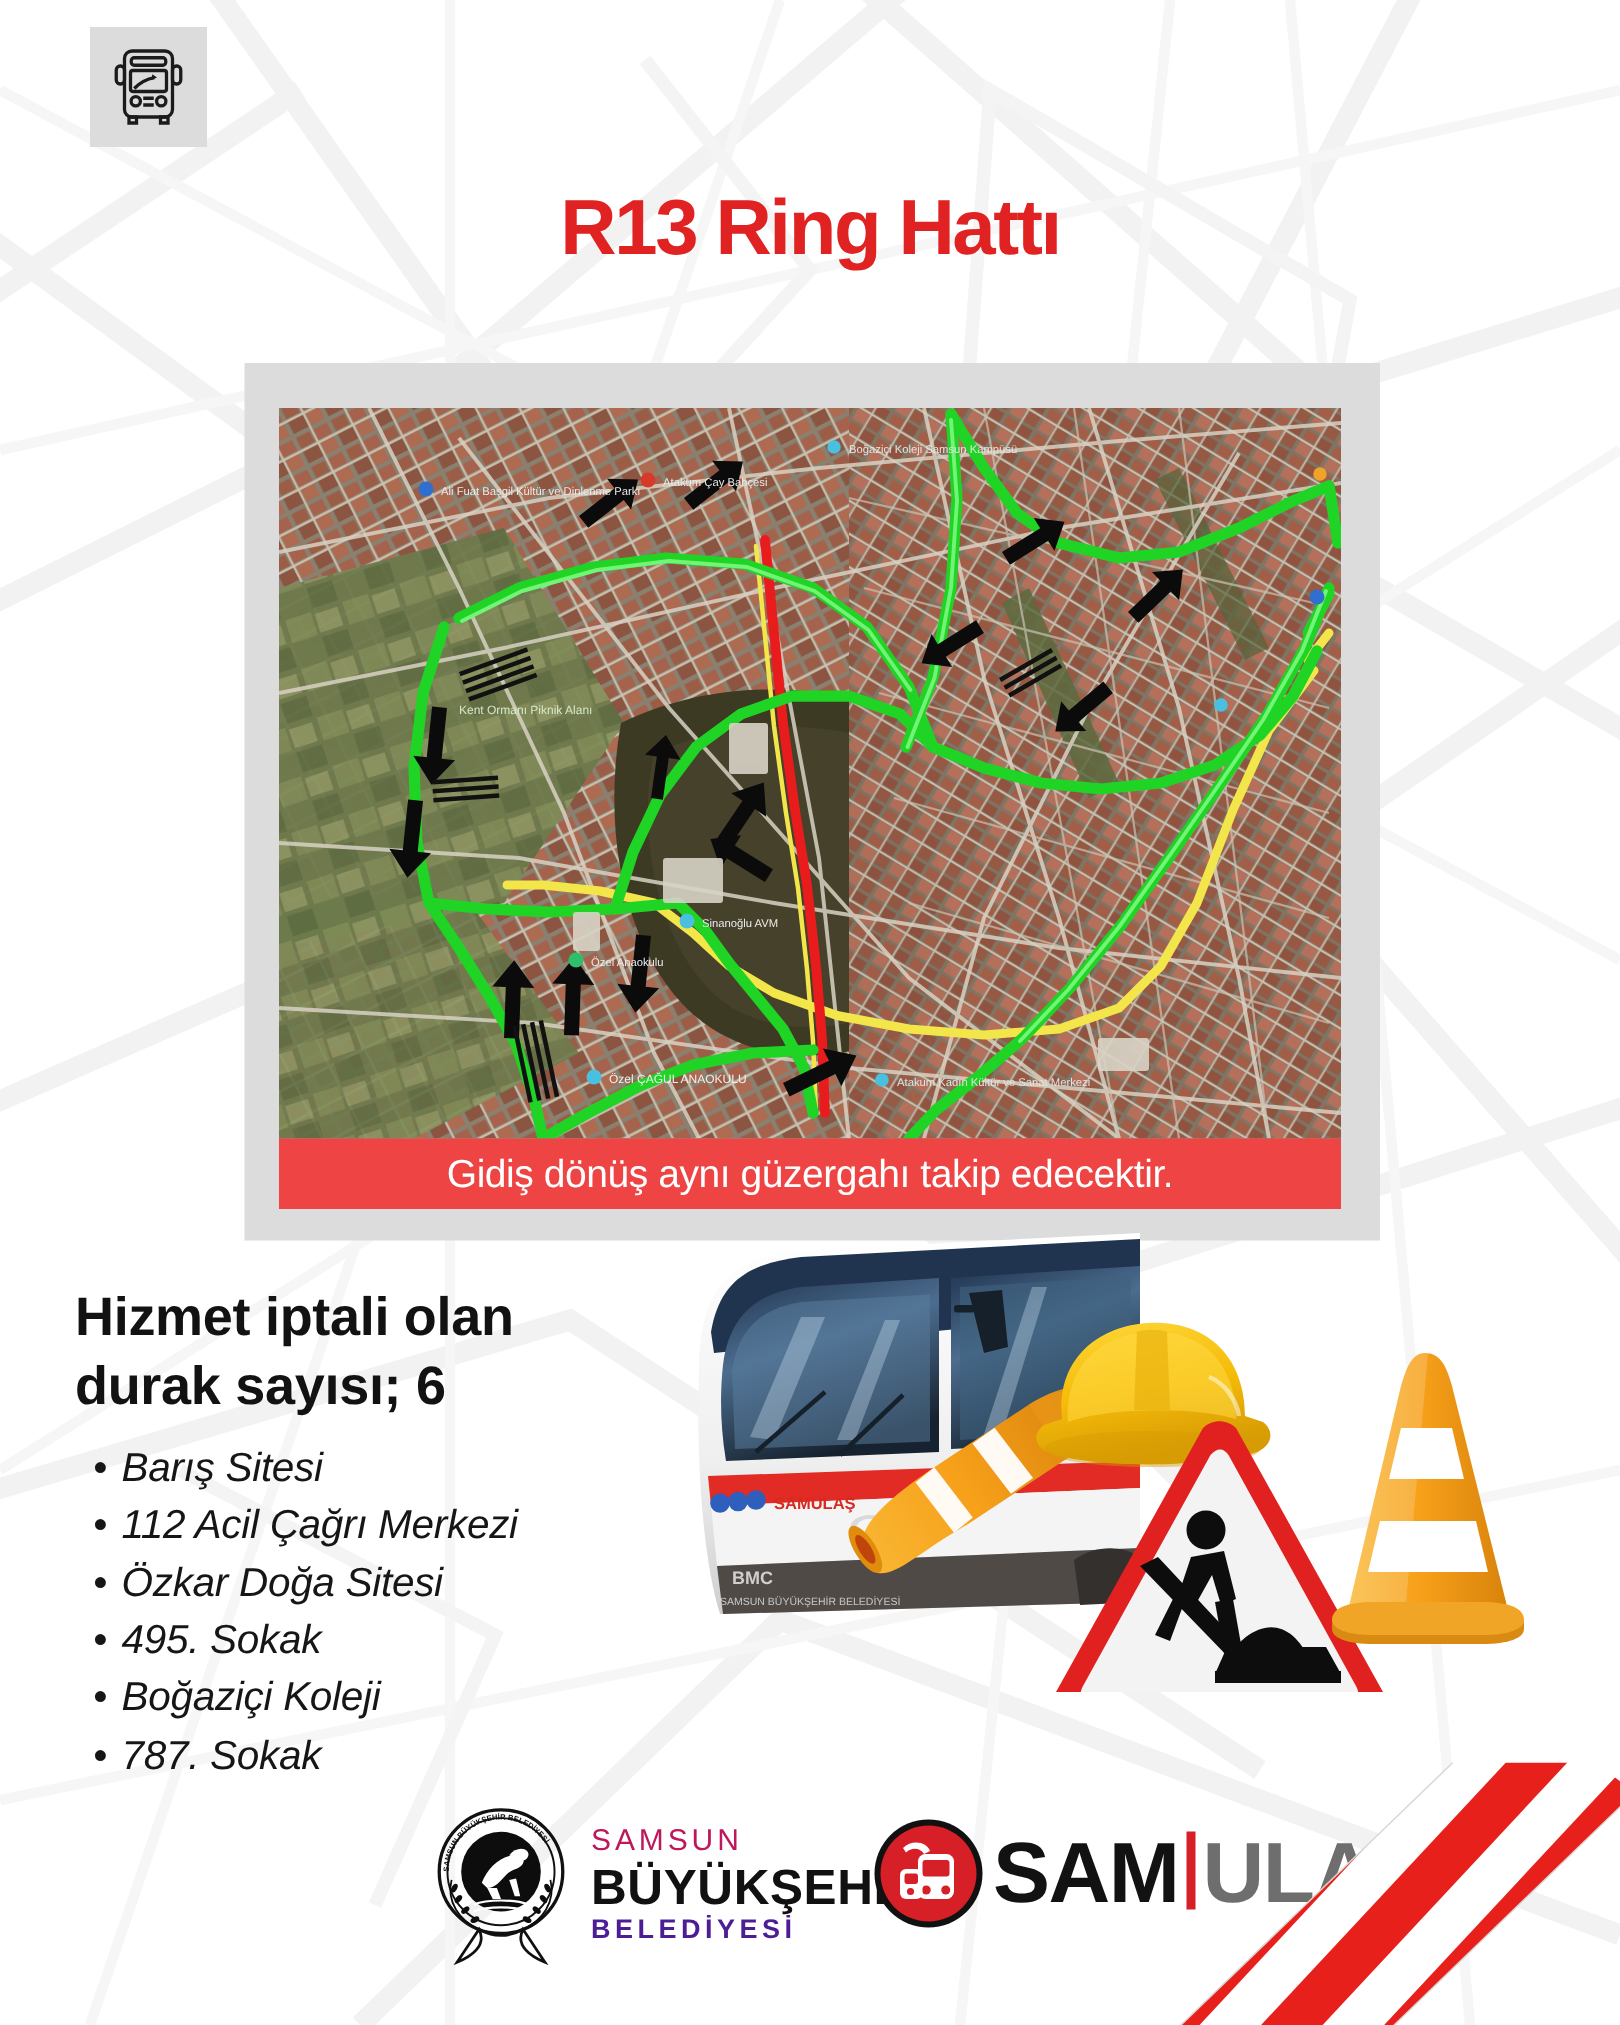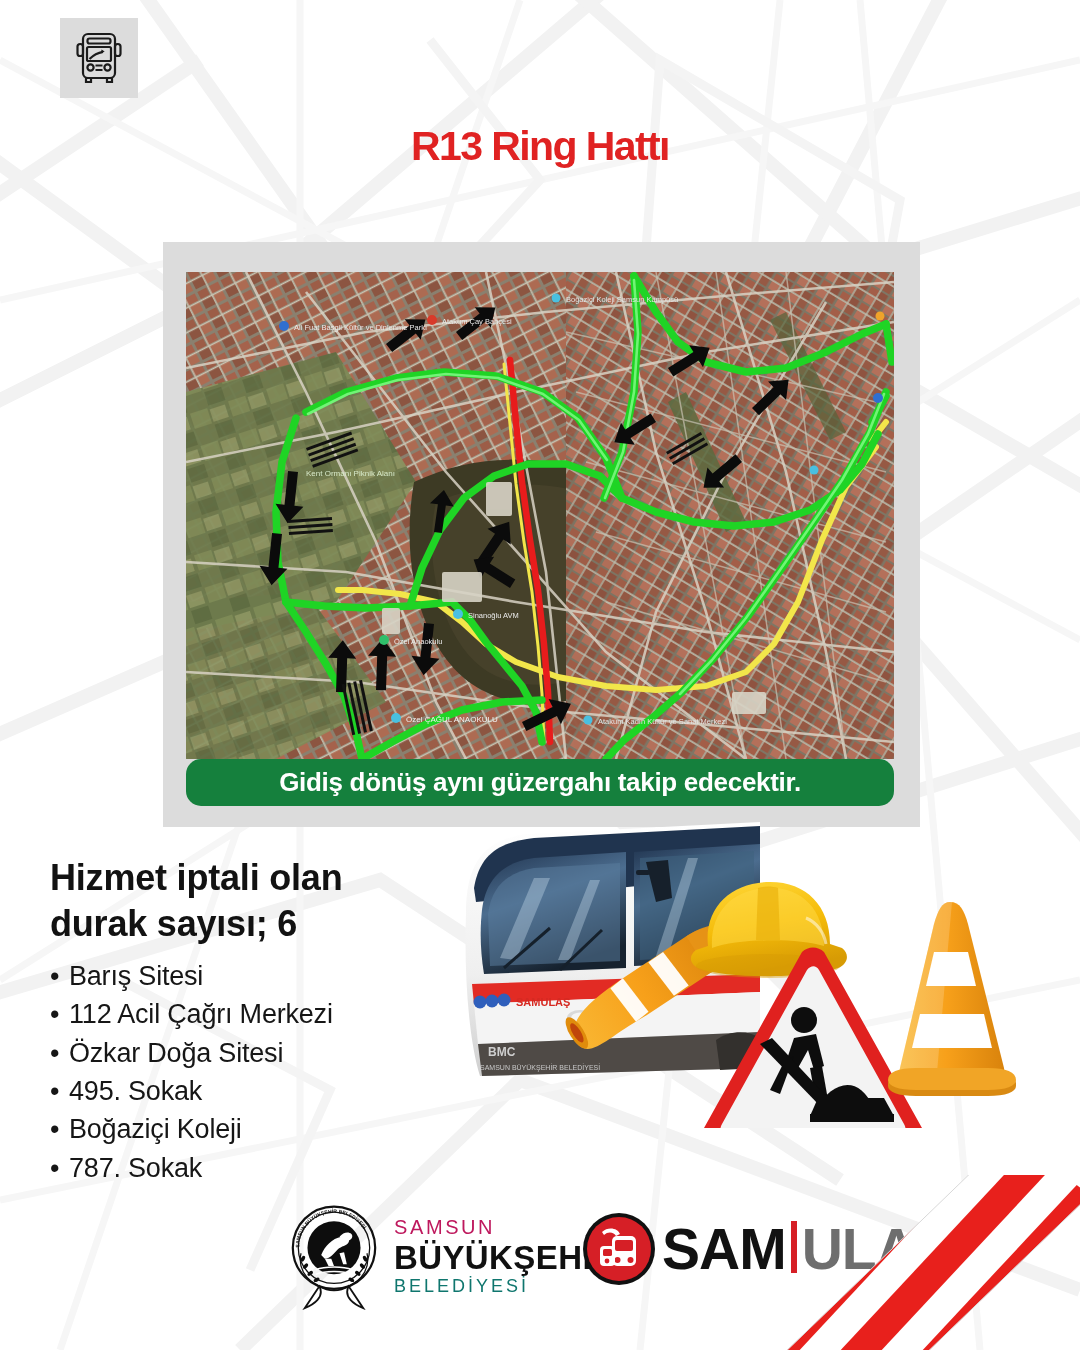--- a/index.html
+++ b/index.html
@@ -33,21 +33,21 @@
     background:#dcdcdc;
     z-index:5;
     display:flex;align-items:center;justify-content:center;
   }
   .bus-badge svg{display:block;}
 
   
   .title{
     position:absolute;top:126px;left:0;width:1080px;
     text-align:center;
-    font-size:41px;
+    font-size:52px;
     line-height:1.0;
     font-weight:bold;
     letter-spacing:-1.6px;
     color:#e02222;
     z-index:6;
     white-space:nowrap;
   }
 
   
   .map-frame{
@@ -59,44 +59,43 @@
   .map-img{
     position:absolute;left:23px;top:30px;
     width:708px;height:487px;
     overflow:hidden;
     background:#4a5038;
   }
   .map-canvas{position:absolute;left:0;top:0;}
   .map-caption{
     position:absolute;left:23px;top:517px;
     width:708px;height:47px;
-    background:#15803d;
+    background:#ef4444;
     color:#ffffff;
     display:flex;align-items:center;justify-content:center;
-    font-size:26px;font-weight:bold;
+    font-size:26px;font-weight:normal;
     letter-spacing:-0.3px;
     white-space:nowrap;
-    border-radius:15px;
   }
 
   
   .info{
     position:absolute;left:50px;top:855px;
     width:420px;
     z-index:6;
     color:#121212;
   }
   .info-heading{
     font-size:36px;
     font-weight:bold;
     line-height:1.28;
     margin:0 0 10px 0;
     letter-spacing:-0.2px;
   }
-  .stop-list{list-style:none;margin:0;padding:0;}
+  .stop-list{list-style:none;margin:12px;padding:0;font-style:italic;}
   .stop-list li{
     font-size:27px;
     line-height:1.42;
     letter-spacing:-0.2px;
     color:#161616;
     white-space:nowrap;
   }
   .bullet{display:inline-block;width:19px;}
 
   
@@ -113,21 +112,21 @@
     z-index:6;
   }
   .logo-sbb{
     position:absolute;left:288px;top:4px;
     display:flex;align-items:center;gap:14px;
   }
   .logo-sbb .seal{width:92px;height:108px;flex:0 0 auto;}
   .sbb-text{display:flex;flex-direction:column;justify-content:center;line-height:1;}
   .sbb-l1{font-size:20px;letter-spacing:2.6px;color:#be185d;font-weight:normal;}
   .sbb-l2{font-size:33px;letter-spacing:0.4px;color:#111;font-weight:bold;margin:4px 0 3px 0;}
-  .sbb-l3{font-size:18px;letter-spacing:3.0px;color:#0f766e;font-weight:normal;}
+  .sbb-l3{font-size:18px;letter-spacing:3.0px;color:#4c1d95;font-weight:bold;}
 
   .logo-samulas{
     position:absolute;left:582px;top:14px;
     display:flex;align-items:center;gap:6px;
   }
   .samulas-mark{width:74px;height:74px;flex:0 0 auto;}
   .samulas-word{
     display:flex;align-items:flex-start;
     font-size:57px;font-weight:bold;letter-spacing:-1px;line-height:1;
   }

